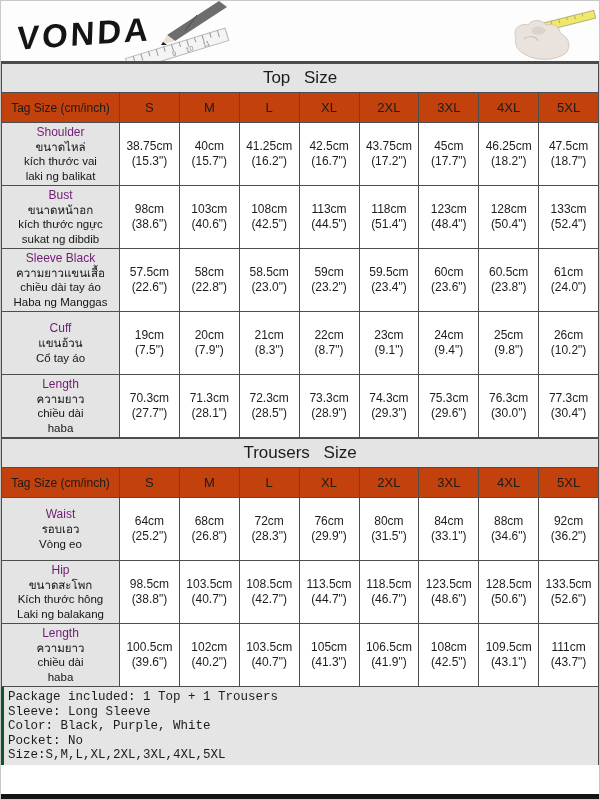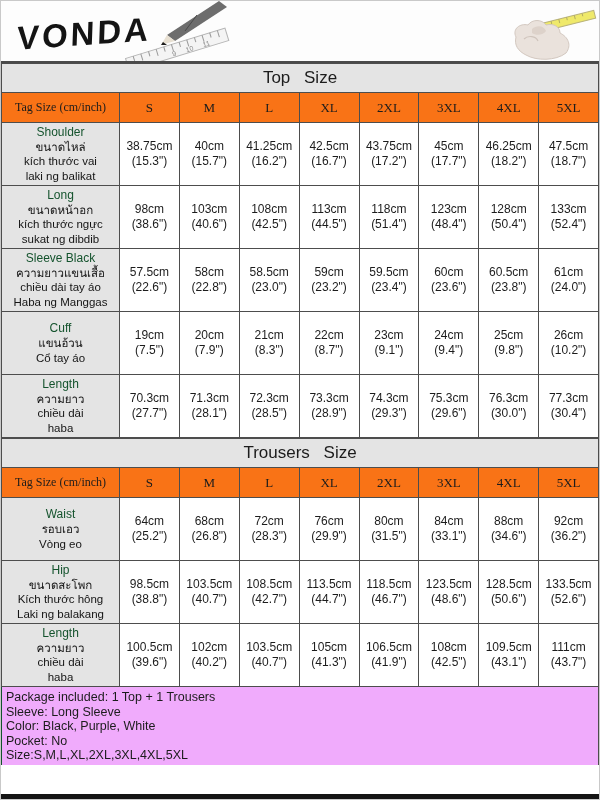--- a/index.html
+++ b/index.html
@@ -25,32 +25,32 @@
 
   .divider { height:2px; background:#4a4a4a; }
 
   
   table.size-table { width:100%; border-collapse:collapse; table-layout:fixed; }
   table.size-table td {
     border:1px solid #4d4d4d; text-align:center; vertical-align:middle;
     color:#1c1c1c; padding:1px 0;
   }
   .title-row td { height:29px; background:#e4e4e4; font-size:17px; word-spacing:9px; }
-  .tag-row td { height:30px; background:#f97316; font-size:13px;font-family:Liberation Serif, serif; }
+  .tag-row td { height:30px; background:#c2410c; font-size:13px; }
   .tag-row td.corner { font-size:12px; }
-  .red { color:#14532d; }
+  .red { color:#701a75; }
   .data-row td { height:63px; }
   .data-row td.label-cell { background:#e4e4e4; font-size:12px; }
   .label-cell .sub { color:#141414; font-size:11.5px; line-height:14.5px; white-space:pre-line; margin-top:1px; }
   .data-row td.val { background:#ffffff; font-size:12px; line-height:15px; white-space:pre-line; }
 
   
   .footer {
-    border-left:1px solid #14532d; border-right:1px solid #4d4d4d;
-    padding:3px 0 2px 4px; background:#f0abfc;
+    border-left:3px solid #14532d; border-right:1px solid #4d4d4d;
+    padding:3px 0 2px 4px; background:#e5e5e5;font-family:Liberation Mono, monospace;
   }
   .footer div { font-size:12.5px; line-height:14.6px; color:#1c1c1c; }
 
   .bottom-bar { position:absolute; bottom:0; left:0; width:100%; height:5px; background:#141414; }
 </style>
 </head>
 <body>
 
 <div class="page">
 
@@ -161,21 +161,21 @@
 (17.2")</td>
           <td class="val">45cm
 (17.7")</td>
           <td class="val">46.25cm
 (18.2")</td>
           <td class="val">47.5cm
 (18.7")</td>
         </tr>
         <tr class="data-row">
           <td class="label-cell">
-            <div class="red">Long</div>
+            <div class="red">Bust</div>
             <div class="sub">ขนาดหน้าอก
 kích thước ngực
 sukat ng dibdib</div>
           </td>
           <td class="val">98cm
 (38.6")</td>
           <td class="val">103cm
 (40.6")</td>
           <td class="val">108cm
 (42.5")</td>

